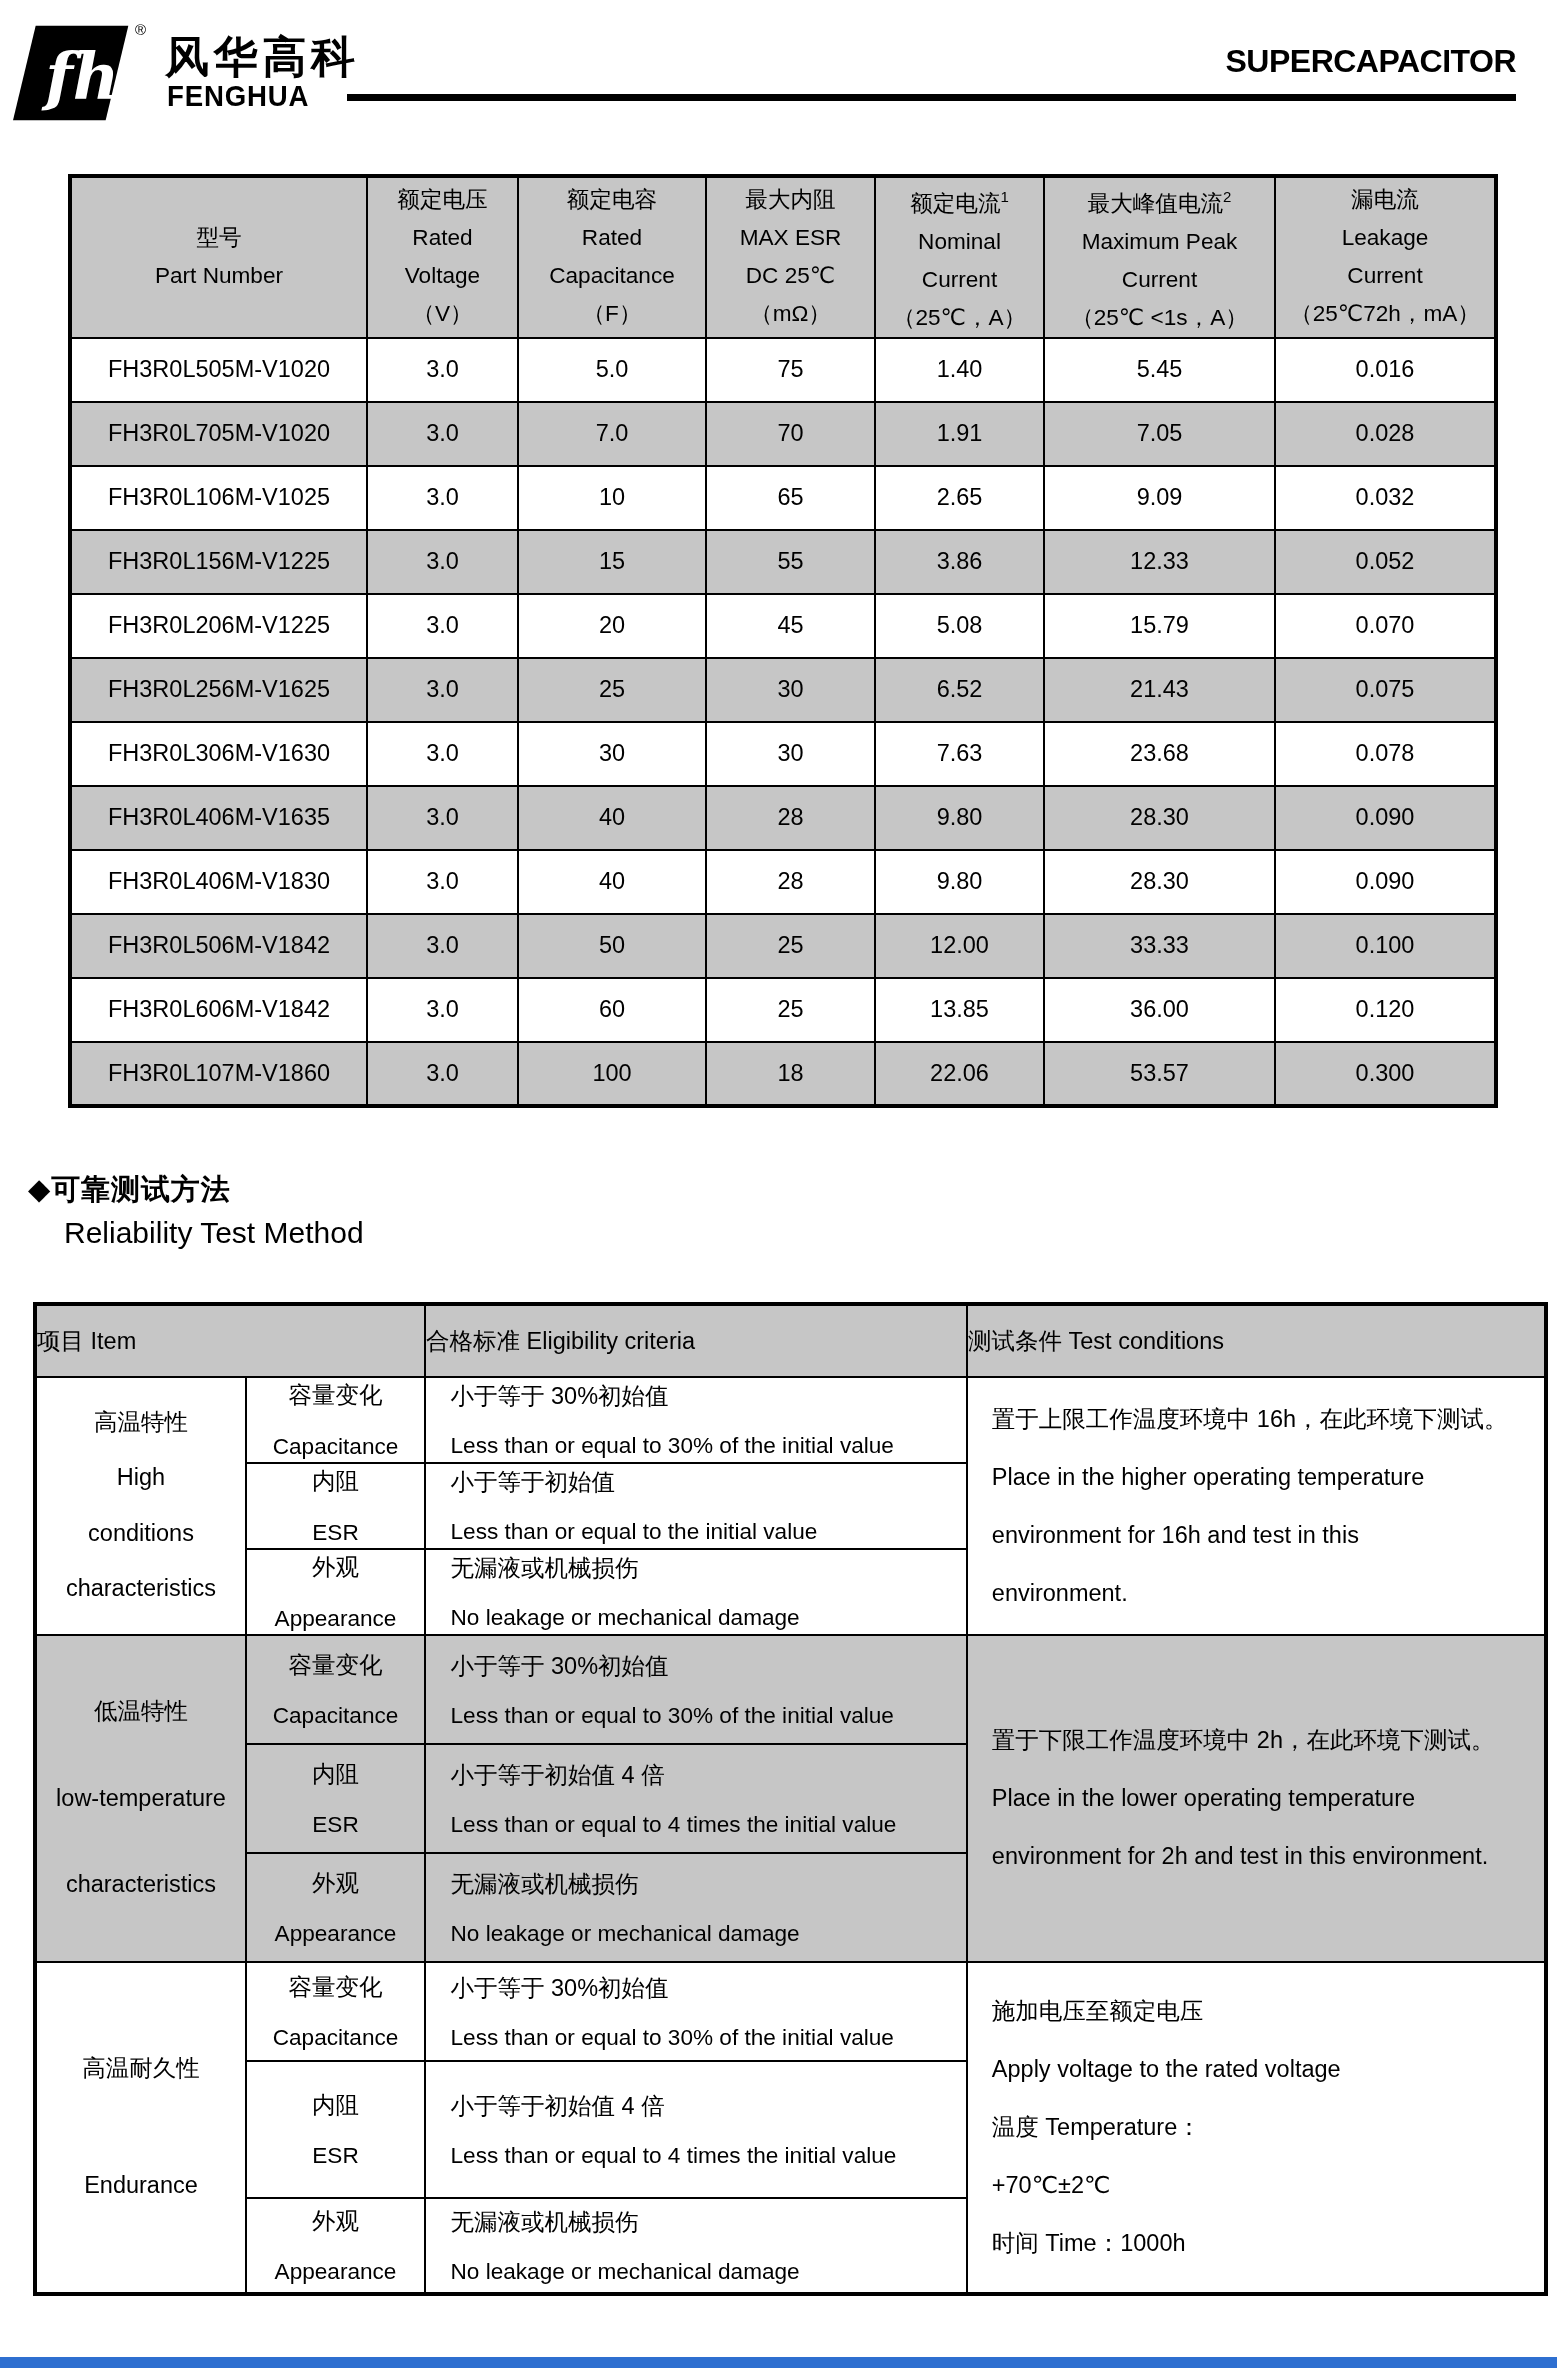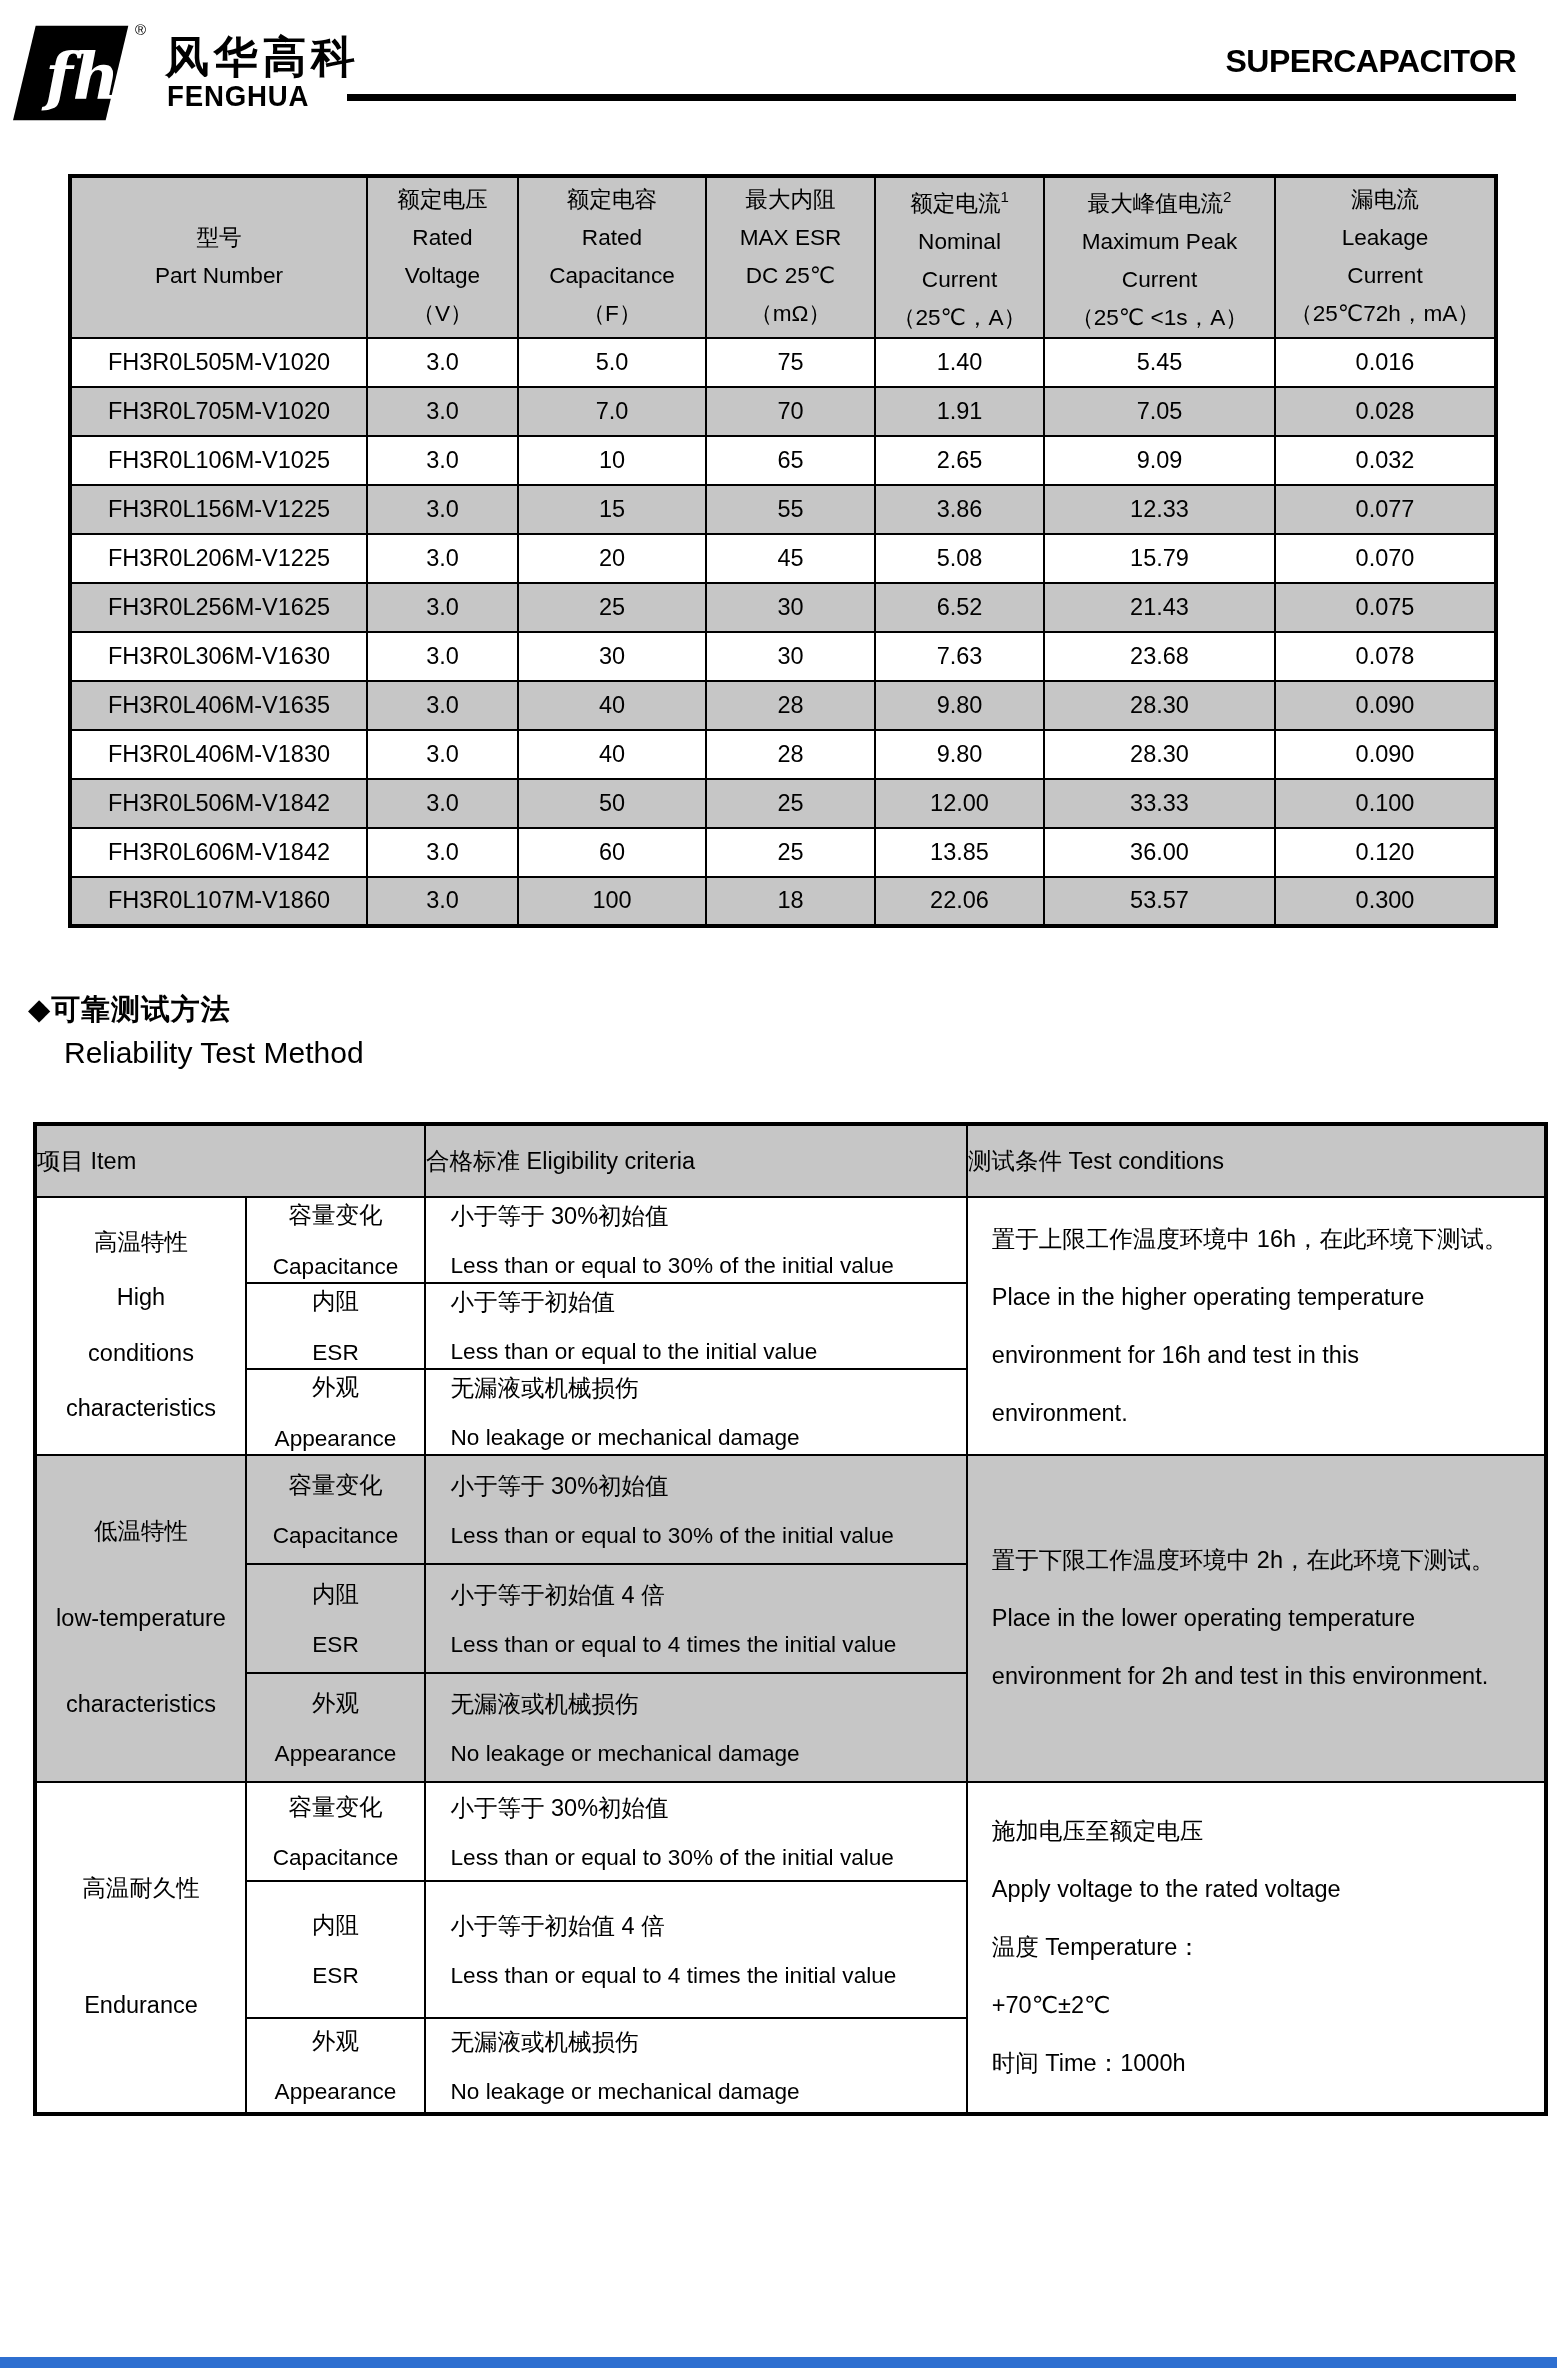--- a/index.html
+++ b/index.html
@@ -20,21 +20,21 @@
   .header-rule { position:absolute; left:347px; width:1169px; top:94px; height:6.6px; background:#000; }
 
   
   table { border-collapse:collapse; table-layout:fixed; }
   .spec-table { margin:52px 0 0 68px; width:1427px; border:4.7px solid #000; }
   .spec-table th, .spec-table td { border:2.8px solid #000; padding:0; overflow:hidden; }
   .spec-table thead tr { height:157px; }
   .spec-table thead th { background:var(--band,#c6c6c6); font-weight:400; font-size:22.6px; text-align:center; vertical-align:middle; }
   .spec-table thead .bl, .spec-table .hline { line-height:38px; }
   .hline sup { font-size:15px; }
-  .spec-table tbody tr { height:49px; }
+  .spec-table tbody tr { height:64px; }
   .spec-table tbody td { font-size:23.5px; text-align:center; vertical-align:middle; background:#fff; }
   .spec-table tbody tr:nth-child(even) td { background:var(--band,#c6c6c6); }
 
   
   .section-heading { margin:62px 0 0 28px; }
   .sh-cn { font-size:29px; font-weight:600; letter-spacing:0.9px; }
   .sh-en { font-size:30px; margin:6px 0 0 36px; }
 
   
   .rel-table { margin:52px 0 0 33px; width:1511px; border:4.7px solid #000; }
@@ -182,21 +182,21 @@
     <td>0.032</td>
   </tr>
 
   <tr>
     <td>FH3R0L156M-V1225</td>
     <td>3.0</td>
     <td>15</td>
     <td>55</td>
     <td>3.86</td>
     <td>12.33</td>
-    <td>0.077</td>
+    <td>0.052</td>
   </tr>
 
   <tr>
     <td>FH3R0L206M-V1225</td>
     <td>3.0</td>
     <td>20</td>
     <td>45</td>
     <td>5.08</td>
     <td>15.79</td>
     <td>0.070</td>

